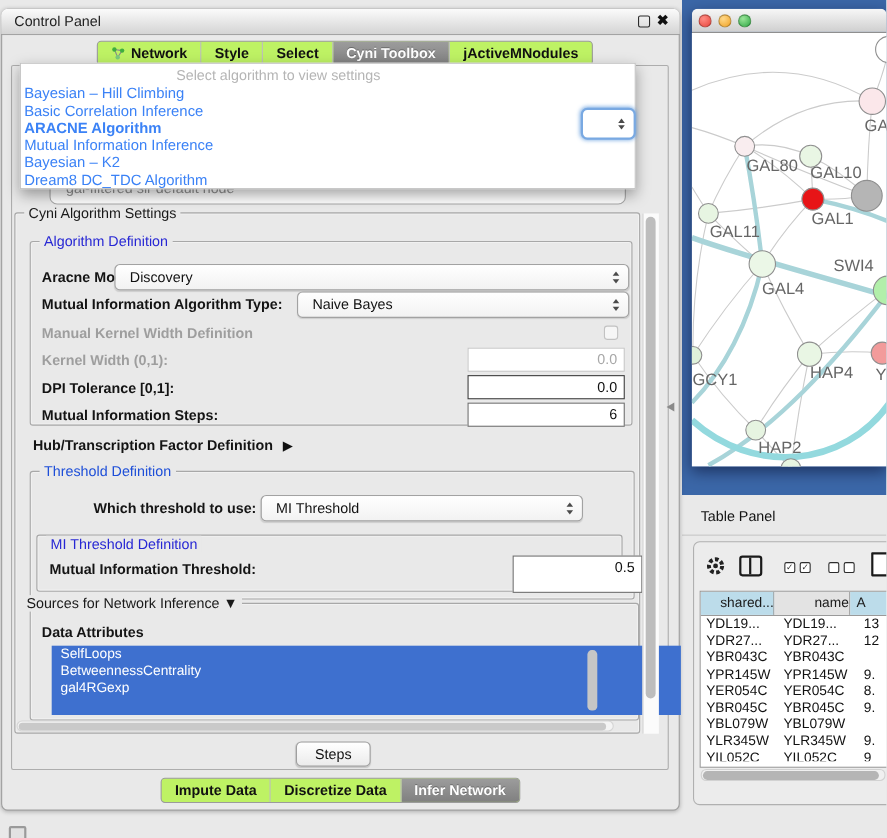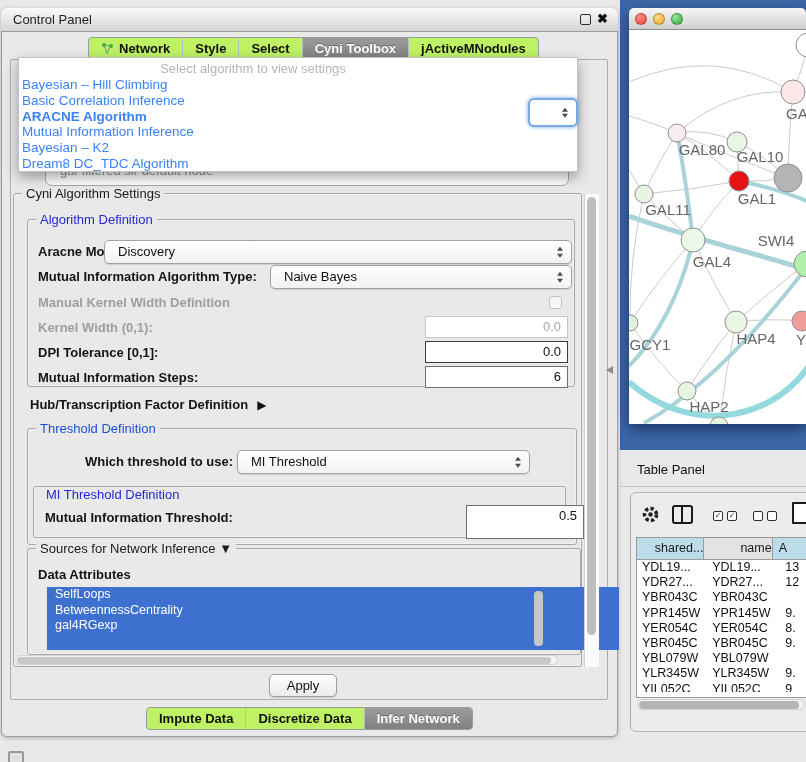--- a/index.html
+++ b/index.html
@@ -401,38 +401,38 @@
         <span class="adn"></span>
       </span>
   </div>
 
   <div class="fs" style="left:33px; top:486px; width:533px; height:52px;"></div>
   <div class="fs-title t-blue" style="left:42px; top:487px;">MI Threshold Definition</div>
   <div class="lbl" style="left:45px; top:510px;">Mutual Information Threshold:</div>
   <div class="tfield f-mid" style="left:447px; top:505px; width:118px; height:34px;margin-left:19px;">0.5</div>
 
   <div class="fs" style="left:27px; top:548px; width:554px; height:107px;"></div>
-  <div class="fs-title" style="left:36px; top:541px;">
+  <div class="fs-title" style="left:20px; top:541px;">
     <span>Sources for Network Inference</span>
     <span>▼</span>
   </div>
   <div class="lbl" style="left:38px; top:567px;">Data Attributes</div>
   <div class="abs attr-list">
       <div class="attr-item">SelfLoops</div>
       <div class="attr-item">BetweennessCentrality</div>
       <div class="attr-item">gal4RGexp</div>
     </div>
   <div class="abs attr-thumb"></div>
 
   <div class="abs vscroll"></div>
   <div class="abs vthumb"></div>
   <div class="abs hscroll2"></div>
   <div class="abs hthumb2"></div>
 
-  <div class="abs apply-btn">Apply</div>
+  <div class="abs apply-btn">Steps</div>
 
   <div class="abs tabs tabs-bottom">
     <div class="seg">
       <span>Impute Data</span>
     </div>
     <div class="seg">
       <span>Discretize Data</span>
     </div>
     <div class="seg selected">
       <span>Infer Network</span>

